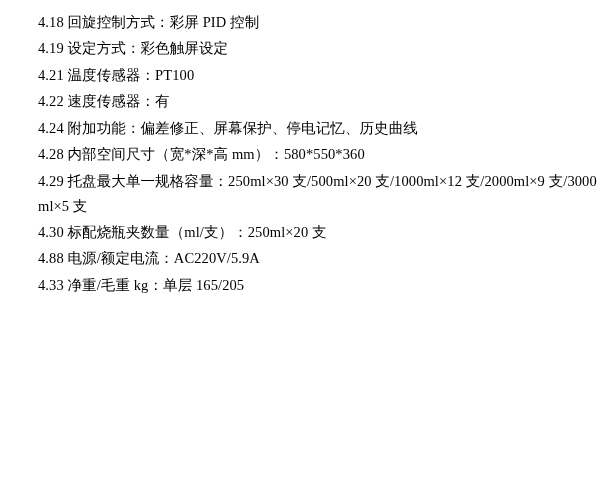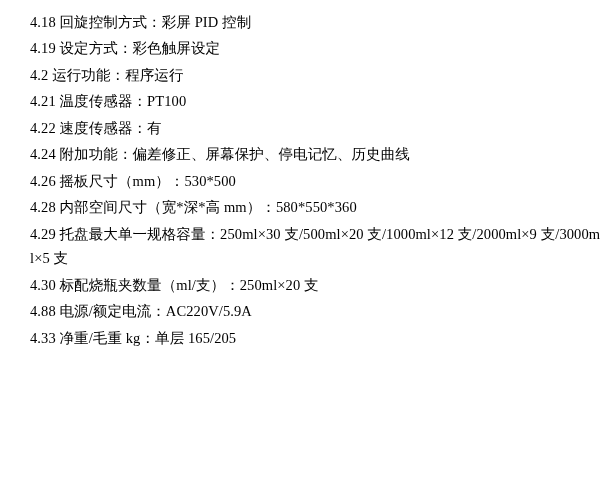--- a/index.html
+++ b/index.html
@@ -11,21 +11,21 @@
     width: 616px;
     height: 487px;
     font-family: "Liberation Serif", "DejaVu Serif", serif;
     color: #000000;
     overflow: hidden;
   }
   .page {
     width: 616px;
     height: 377px;
     box-sizing: border-box;
-    padding: 10px 14px 0 30px;
+    padding: 10px 14px 0 38px;
     position: relative;
   }
   .spec-list {
     list-style: none;
     margin: 0;
     padding: 0;
   }
   .spec-item {
     font-size: 14.5px;
     line-height: 1.72;
@@ -52,38 +52,30 @@
   <ul class="spec-list">
     <li class="spec-item">
       <span class="num">4.18</span>
       <span class="txt">回旋控制方式：彩屏 PID 控制</span>
     </li>
     <li class="spec-item">
       <span class="num">4.19</span>
       <span class="txt">设定方式：彩色触屏设定</span>
     </li>
     <li class="spec-item">
-      <span class="num">4.2</span>
-      <span class="txt">运行功能：程序运行</span>
-    </li>
-    <li class="spec-item">
       <span class="num">4.21</span>
       <span class="txt">温度传感器：PT100</span>
     </li>
     <li class="spec-item">
       <span class="num">4.22</span>
       <span class="txt">速度传感器：有</span>
     </li>
     <li class="spec-item">
       <span class="num">4.24</span>
       <span class="txt">附加功能：偏差修正、屏幕保护、停电记忆、历史曲线</span>
-    </li>
-    <li class="spec-item">
-      <span class="num">4.26</span>
-      <span class="txt">摇板尺寸（mm）：530*500</span>
     </li>
     <li class="spec-item">
       <span class="num">4.28</span>
       <span class="txt">内部空间尺寸（宽*深*高 mm）：580*550*360</span>
     </li>
     <li class="spec-item indent-hang">
       <span class="num">4.29</span>
       <span class="txt">托盘最大单一规格容量：250ml×30 支/500ml×20 支/1000ml×12 支/2000ml×9 支/3000ml×5 支</span>
     </li>
     <li class="spec-item">

